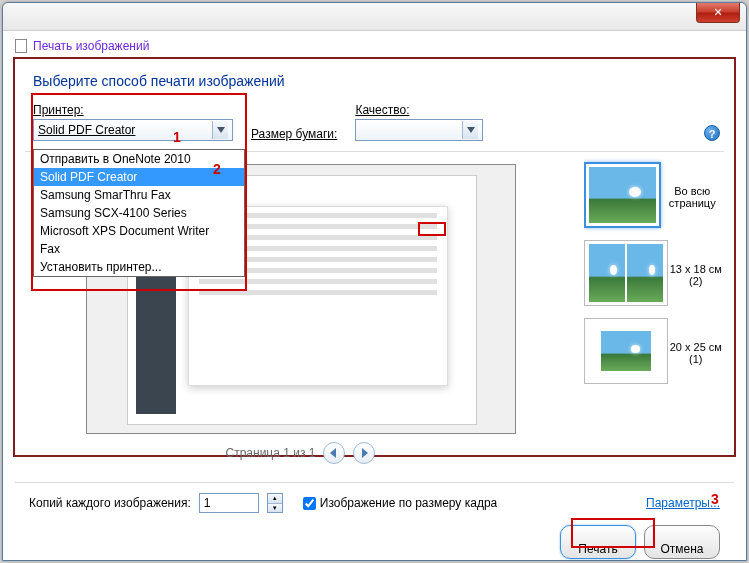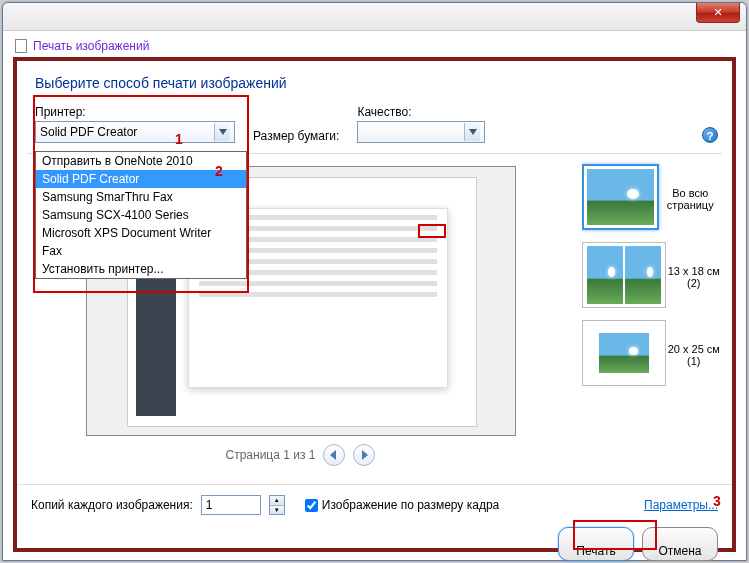--- a/index.html
+++ b/index.html
@@ -50,36 +50,37 @@
   gap: 6px;
   font-size: 12px;
   color: #6d28d9;
 }
 .header-icon {
   width: 12px; height: 14px;
   border: 1px solid #888;
   background: #fff;
 }
 .inner {
-  border: 4px solid #7f1d1d;
+  border: 2px solid #7f1d1d;
   margin: 0 10px 4px 10px;
-  height: 495px;
+  height: 400px;
   background: #fff;
   position: relative;
 }
 .subtitle {
   padding: 14px 18px 10px 18px;
   color: #003399;
   font-size: 14px;
 }
 .controls-row {
   display: flex;
   gap: 18px;
   padding: 4px 18px 6px 18px;
   align-items: flex-end;
+  text-decoration: underline;
 }
 .control-group { display: flex; flex-direction: column; gap: 2px; }
 .control-label { font-size: 12px; color: #000; }
 .combo {
   height: 22px;
   border: 1px solid #7a9ac0;
   background: linear-gradient(to bottom,#fff,#eef3f9);
   display: flex;
   align-items: center;
   padding: 0 4px;

